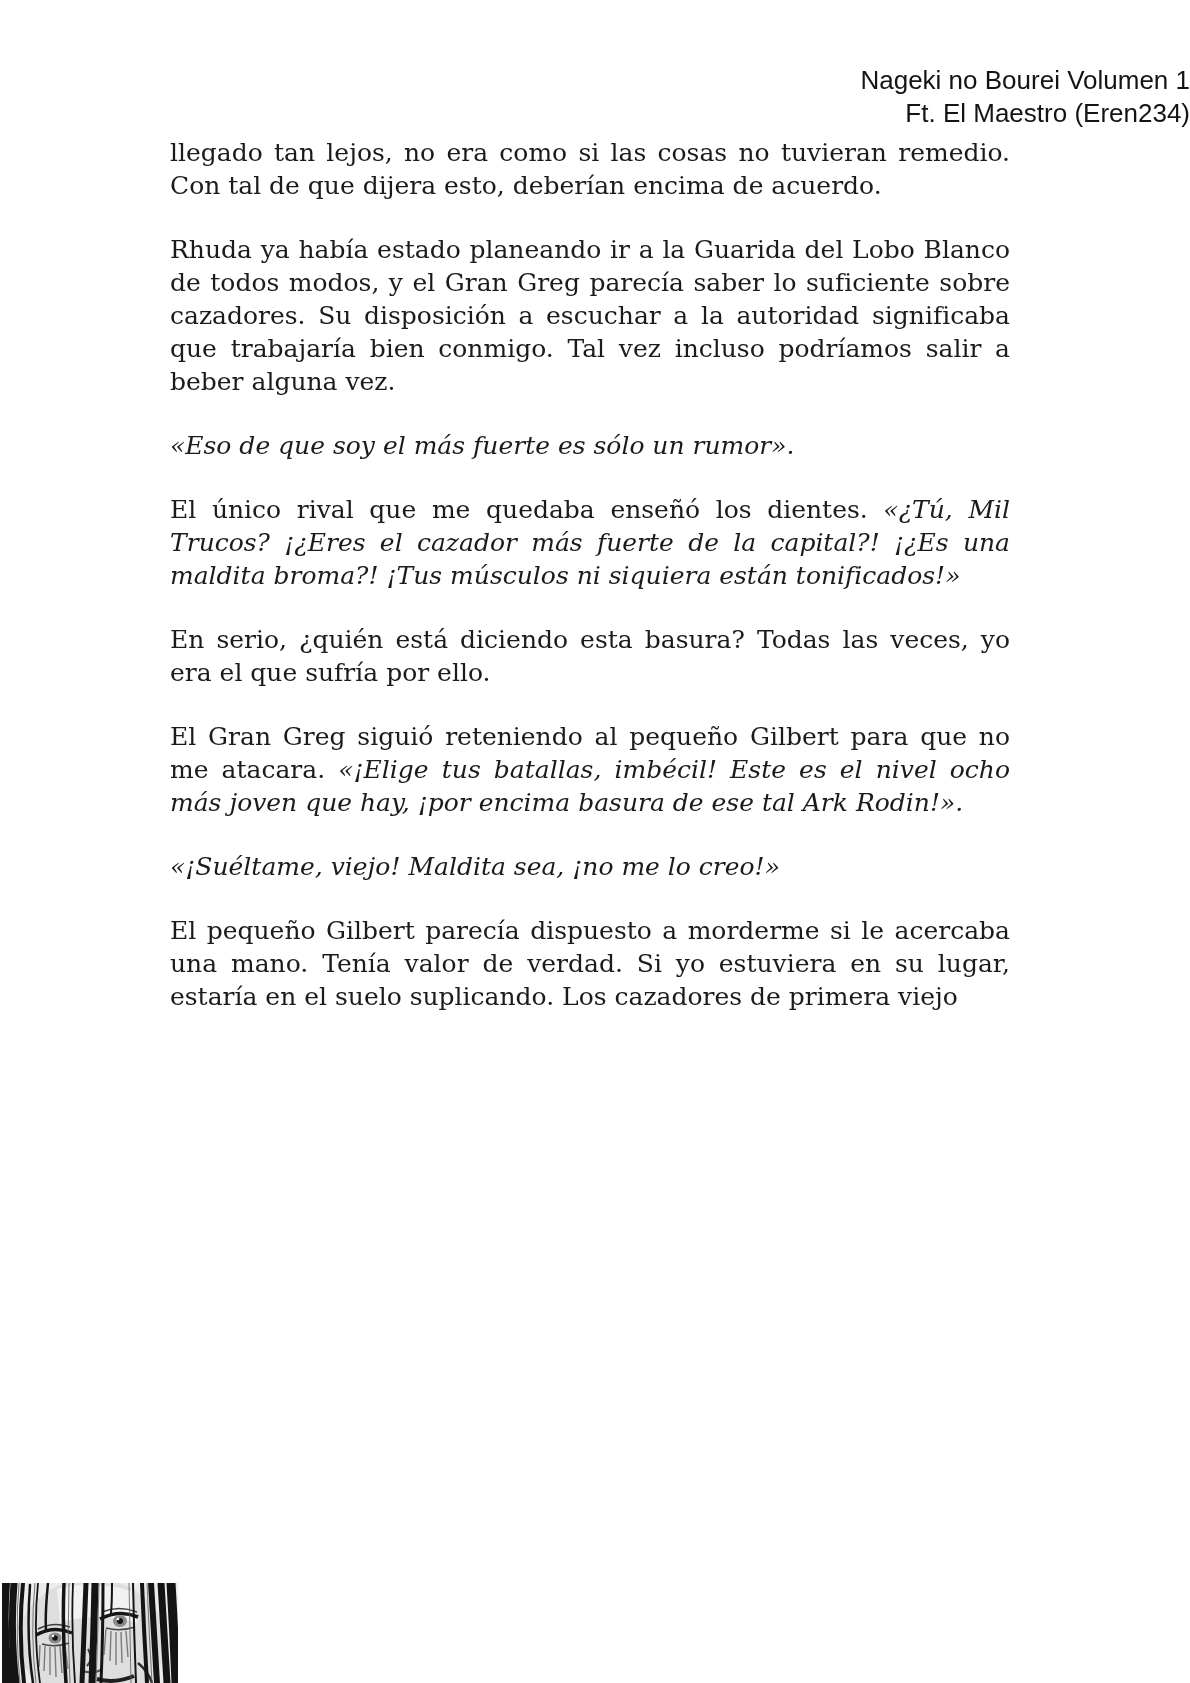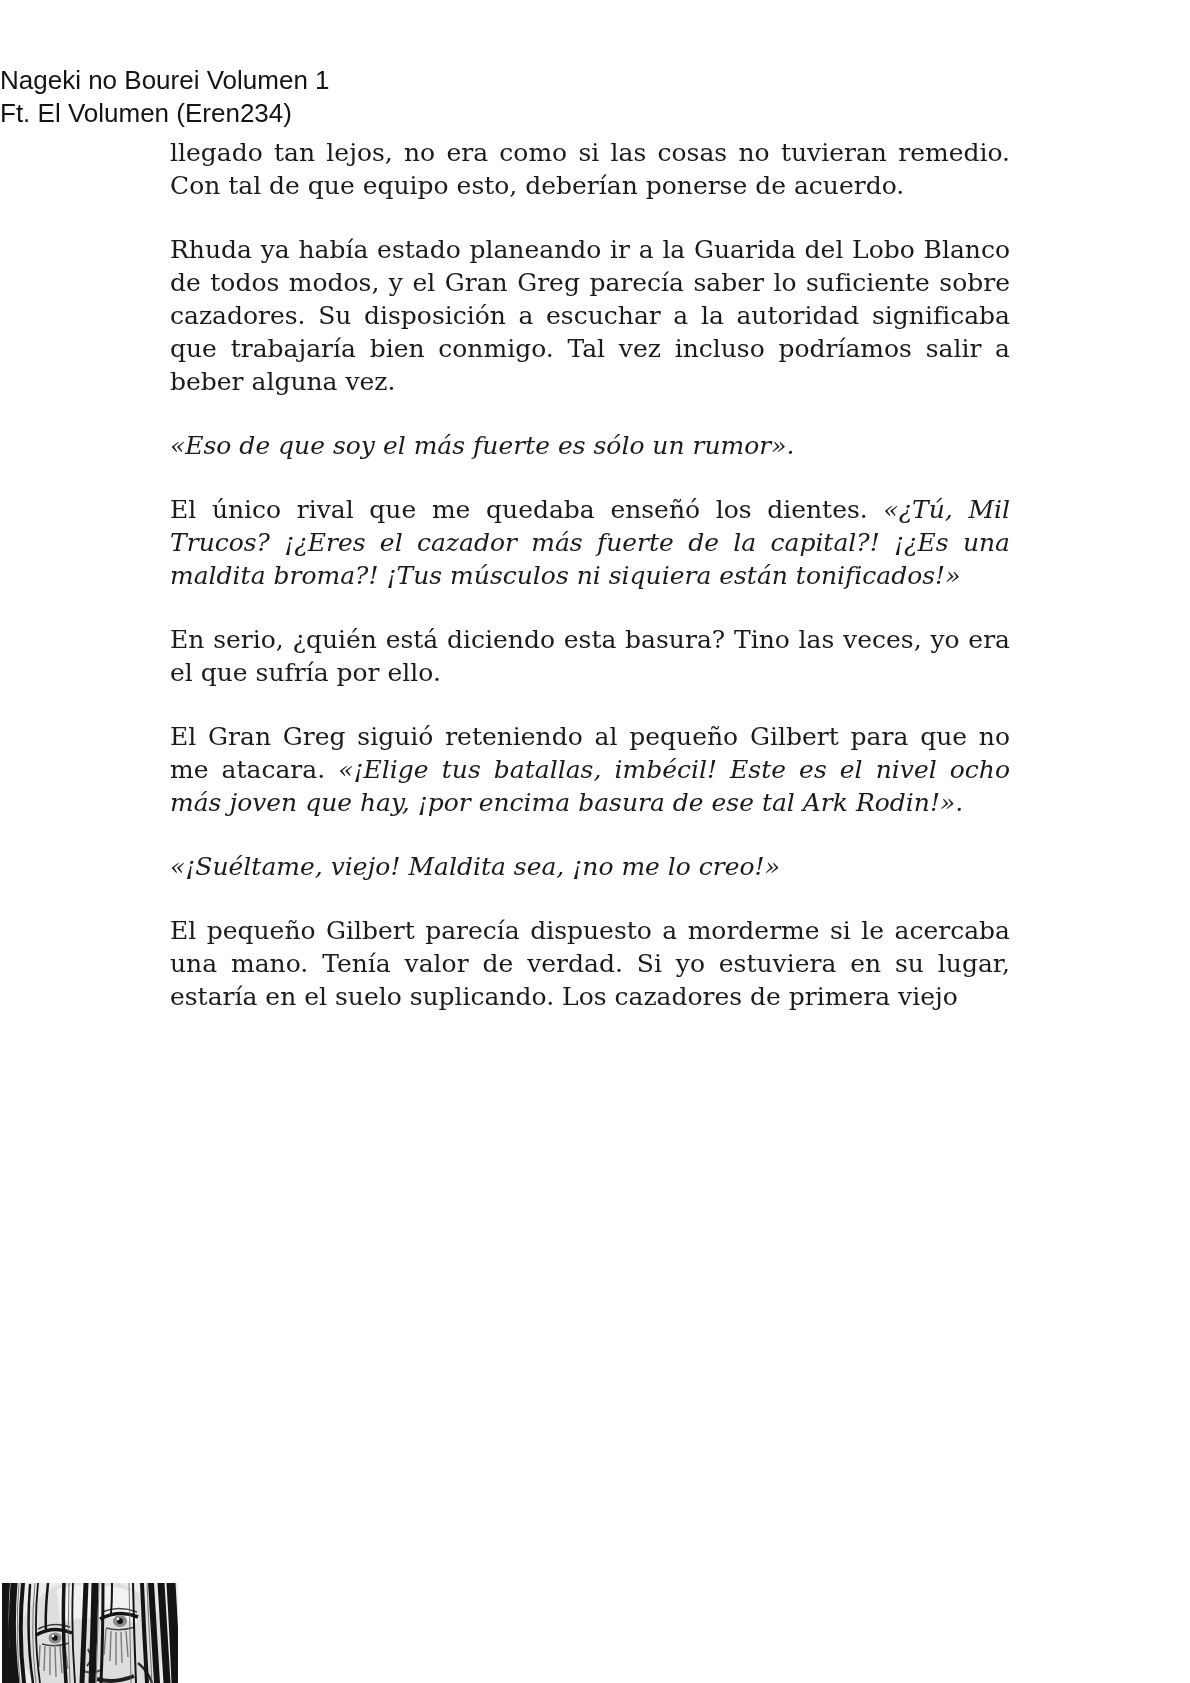--- a/index.html
+++ b/index.html
@@ -5,21 +5,21 @@
   html, body { margin: 0; padding: 0; background: #ffffff; }
   .page {
     position: relative;
     width: 1190px;
     height: 1683px;
     background: #ffffff;
     overflow: hidden;
   }
   .header {
     padding-top: 64px;
-    text-align: left;
+    text-align: right;
     font-family: "Liberation Sans", sans-serif;
     font-size: 26px;
     line-height: 33px;
     color: #141414;
   }
   .header .title-line { display: block; }
   .content {
     position: absolute;
     left: 170px;
     top: 136px;
@@ -43,29 +43,29 @@
   }
   .footer-illustration svg { display: block; }
 </style>
 </head>
 <body>
 
 <div class="page">
 
   <div class="header">
     <span class="title-line">Nageki no Bourei Volumen 1</span>
-    <span class="title-line">Ft. El Volumen (Eren234)</span>
+    <span class="title-line">Ft. El Maestro (Eren234)</span>
   </div>
 
   <div class="content">
-      <p><span class="rm">llegado tan lejos, no era como si las cosas no tuvieran remedio. Con tal de que equipo esto, deberían ponerse de acuerdo.</span></p>
+      <p><span class="rm">llegado tan lejos, no era como si las cosas no tuvieran remedio. Con tal de que dijera esto, deberían encima de acuerdo.</span></p>
       <p><span class="rm">Rhuda ya había estado planeando ir a la Guarida del Lobo Blanco de todos modos, y el Gran Greg parecía saber lo suficiente sobre cazadores. Su disposición a escuchar a la autoridad significaba que trabajaría bien conmigo. Tal vez incluso podríamos salir a beber alguna vez.</span></p>
       <p><span class="it">«Eso de que soy el más fuerte es sólo un rumor».</span></p>
       <p><span class="rm">El único rival que me quedaba enseñó los dientes. </span><span class="it">«¿Tú, Mil Trucos? ¡¿Eres el cazador más fuerte de la capital?! ¡¿Es una maldita broma?! ¡Tus músculos ni siquiera están tonificados!»</span></p>
-      <p><span class="rm">En serio, ¿quién está diciendo esta basura? Tino las veces, yo era el que sufría por ello.</span></p>
+      <p><span class="rm">En serio, ¿quién está diciendo esta basura? Todas las veces, yo era el que sufría por ello.</span></p>
       <p><span class="rm">El Gran Greg siguió reteniendo al pequeño Gilbert para que no me atacara. </span><span class="it">«¡Elige tus batallas, imbécil! Este es el nivel ocho más joven que hay, ¡por encima basura de ese tal Ark Rodin!».</span></p>
       <p><span class="it">«¡Suéltame, viejo! Maldita sea, ¡no me lo creo!»</span></p>
       <p><span class="rm">El pequeño Gilbert parecía dispuesto a morderme si le acercaba una mano. Tenía valor de verdad. Si yo estuviera en su lugar, estaría en el suelo suplicando. Los cazadores de primera viejo</span></p>
     </div>
 
   <div class="footer-illustration" title="Ilustración en blanco y negro: primer plano de un rostro manga con mechones de cabello largo sobre los ojos">
     <svg width="176" height="100" viewBox="0 0 176 100" xmlns="http://www.w3.org/2000/svg">
 
       <rect x="0" y="0" width="176" height="100" fill="#ececec"></rect>
       <ellipse cx="90" cy="58" rx="74" ry="62" fill="#dedede"></ellipse>

